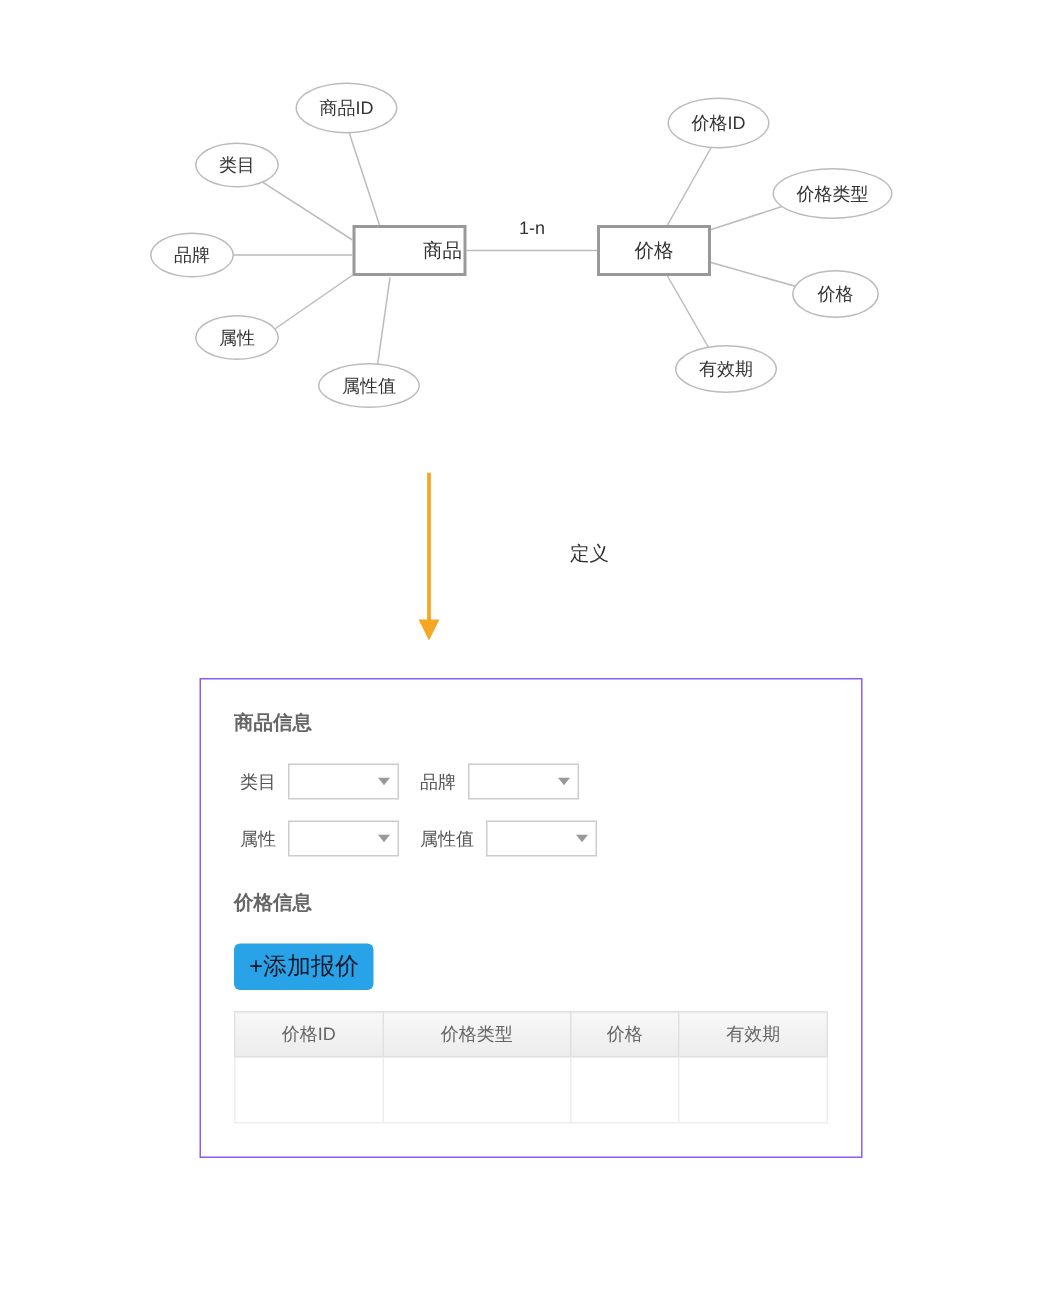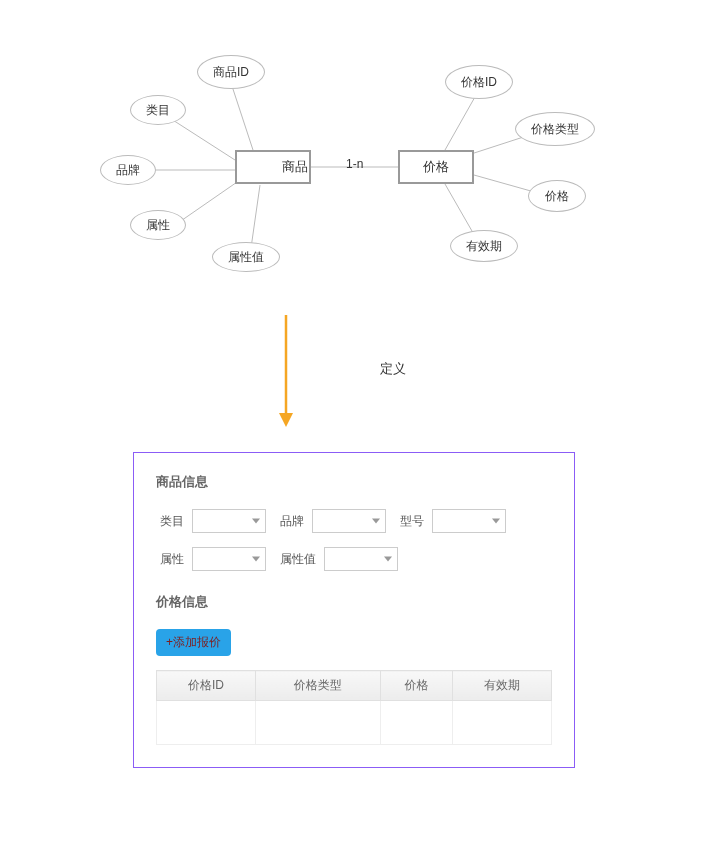--- a/index.html
+++ b/index.html
@@ -115,22 +115,22 @@
     top: 50%;
     transform: translateY(-50%);
     width: 0; height: 0;
     border-left: 4px solid transparent;
     border-right: 4px solid transparent;
     border-top: 5px solid #999;
   }
   .add-btn {
     display: inline-block;
     background: #29a3e8;
-    color: #7f1d1d;
-    font-size: 12px;
+    color: #0f172a;
+    font-size: 16px;
     border-radius: 4px;
     padding: 5px 10px;
     margin-bottom: 14px;
     cursor: pointer;
   }
   .price-table {
     width: 100%;
     border: 1px solid #e6e6e6;
     border-collapse: collapse;
   }
@@ -167,21 +167,21 @@
     <line x1="474" y1="175" x2="545" y2="195" stroke="#bbb" stroke-width="1"></line>
     <line x1="445" y1="184" x2="480" y2="245" stroke="#bbb" stroke-width="1"></line>
   </svg>
 
   <div class="node-rect" style="left:235px; top:150px;padding-left:44px;">
     <span>商品</span>
   </div>
   <div class="node-rect" style="left:398px; top:150px;">
     <span>价格</span>
   </div>
-  <div class="rel-label" style="left:346px; top:145px;margin-top:12px;">1-n</div>
+  <div class="rel-label" style="left:346px; top:145px;">1-n</div>
 
   <div class="node-ellipse" style="left:197px; top:55px;  width:68px; height:34px;">商品ID</div>
   <div class="node-ellipse" style="left:130px; top:95px;  width:56px; height:30px;">类目</div>
   <div class="node-ellipse" style="left:100px; top:155px; width:56px; height:30px;">品牌</div>
   <div class="node-ellipse" style="left:130px; top:210px; width:56px; height:30px;">属性</div>
   <div class="node-ellipse" style="left:212px; top:242px; width:68px; height:30px;">属性值</div>
 
   <div class="node-ellipse" style="left:445px; top:65px;  width:68px; height:34px;">价格ID</div>
   <div class="node-ellipse" style="left:515px; top:112px; width:80px; height:34px;">价格类型</div>
   <div class="node-ellipse" style="left:528px; top:180px; width:58px; height:32px;">价格</div>
@@ -201,26 +201,20 @@
 
   <div class="form-row">
     <div class="field">
       <span class="field-label">类目</span>
       <div class="dropdown">
           <span class="caret"></span>
         </div>
     </div>
     <div class="field">
       <span class="field-label">品牌</span>
-      <div class="dropdown">
-          <span class="caret"></span>
-        </div>
-    </div>
-    <div class="field">
-      <span class="field-label">型号</span>
       <div class="dropdown">
           <span class="caret"></span>
         </div>
     </div>
   </div>
 
   <div class="form-row" style="margin-bottom:22px;">
     <div class="field">
       <span class="field-label">属性</span>
       <div class="dropdown">

